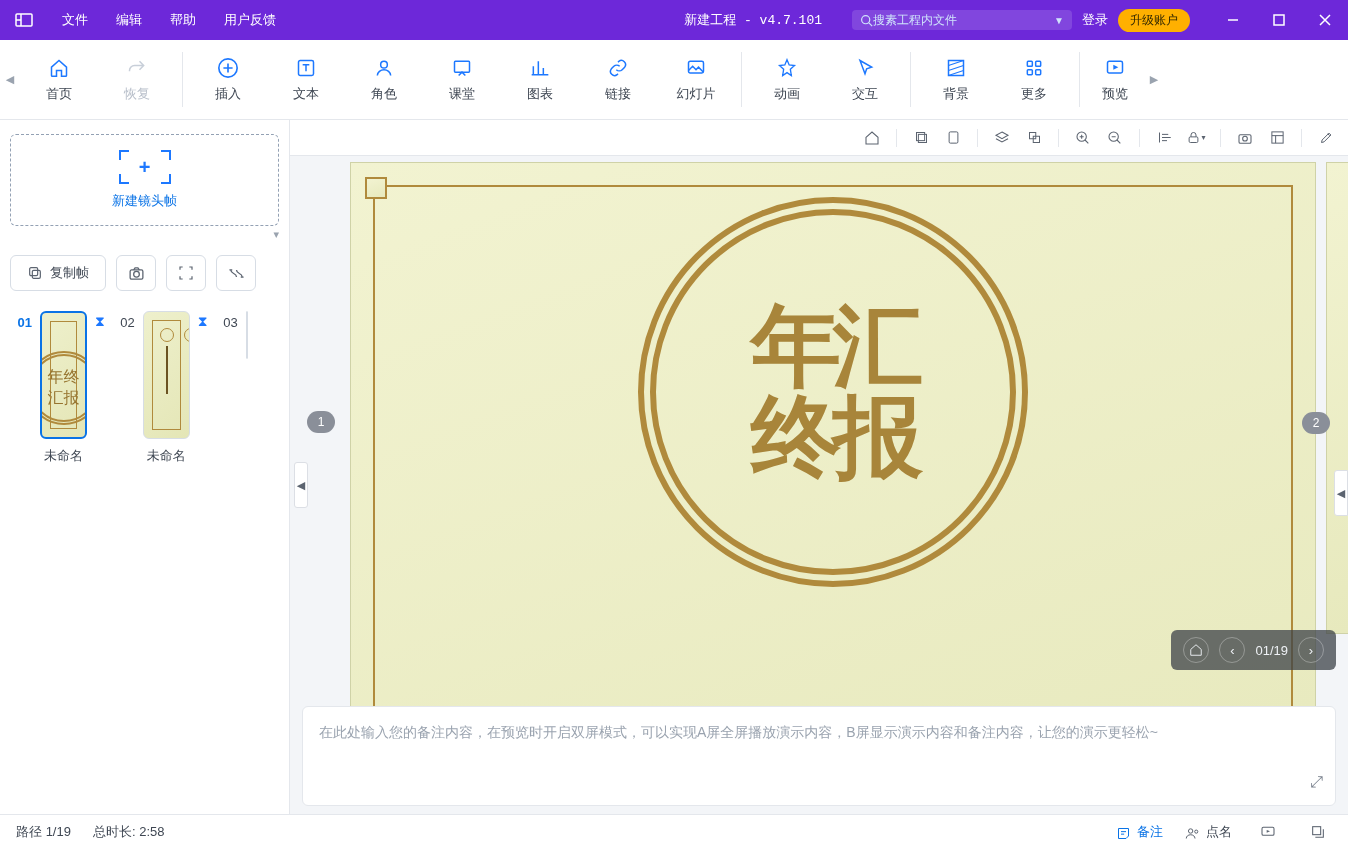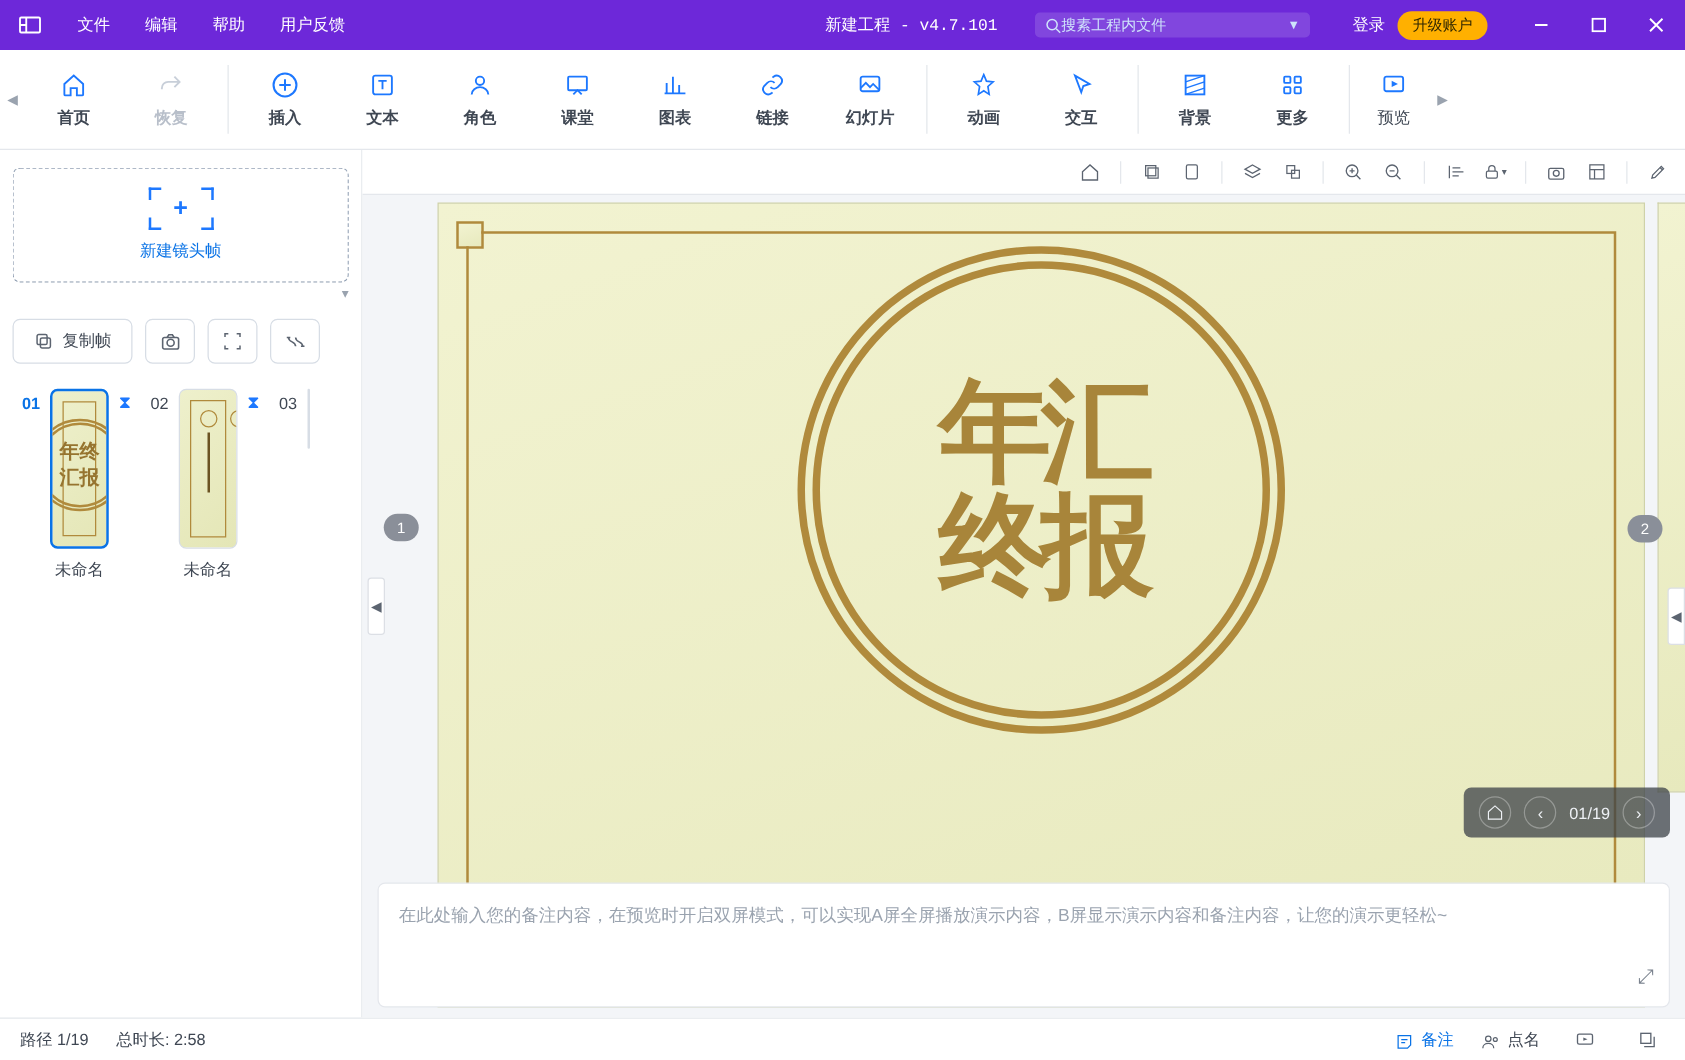--- a/index.html
+++ b/index.html
@@ -8,28 +8,28 @@
 
 .titlebar { height: 40px; background: #6d28d9; display: flex; align-items: center; color: #fff; font-size: 13px; }
 .titlebar .logo { width: 24px; height: 24px; margin: 0 12px; display:flex;align-items:center;justify-content:center; }
 .titlebar .menu-item { padding: 0 14px; height: 100%; display: flex; align-items: center; cursor: pointer; }
 .titlebar .spacer { flex: 1; }
 .titlebar .title { color:#fff;font-family:Liberation Mono, monospace; }
 .titlebar .search { display:flex;align-items:center; margin-left: 30px; background: rgba(255,255,255,0.14); border-radius: 4px; padding: 3px 8px; width: 220px; color: #cfe3fb; font-size: 12px; position: relative;}
 .titlebar .search input { background: transparent; border: none; color: #fff; outline: none; width: 160px; font-size: 12px; }
 .titlebar .search input::placeholder { color: #cfe3fb; }
 .titlebar .search .chev { position:absolute; right:8px; font-size:10px; }
-.titlebar .login { margin-left: 34px; cursor: pointer; font-family: Liberation Mono, monospace; }
+.titlebar .login { margin-left: 10px; cursor: pointer; font-family: Liberation Mono, monospace; }
 .titlebar .upgrade { margin-left: 10px; background: #ffb000; color: #2f2600; border-radius: 12px; padding: 3px 12px; font-size: 12px; cursor: pointer; }
 .titlebar .win-btn { width: 46px; height: 40px; display: flex; align-items: center; justify-content: center; cursor: pointer; }
 
 
 .ribbon { height: 80px; background: #fff; border-bottom: 1px solid #e4e7ec; display: flex; align-items: stretch; }
 .ribbon .nav-arrow { width: 20px; display: flex; align-items: center; justify-content: center; color: #9aa3af; cursor: pointer; font-size:11px;}
-.ribbon .group { display:flex;font-weight:bold; }
+.ribbon .group { display:flex; }
 .ribbon .btn { width: 78px; display: flex; flex-direction: column; align-items: center; justify-content: center; gap: 6px; cursor: pointer; font-size: 13px; color: #3f4753; }
 .ribbon .btn.disabled { color:#b8bfca; }
 .ribbon .btn .ico { width: 22px; height: 22px; display:flex;align-items:center;justify-content:center; color: #1d78ff; font-size: 20px;}
 .ribbon .btn.disabled .ico{ color:#c8cfd9;}
 .ribbon .sep { width: 1px; background: #e4e7ec; margin: 12px 6px; }
 
 
 .main { flex: 1; display: flex; min-height: 0; }
 .sidepanel { width: 290px; background: #fff; border-right: 1px solid #e4e7ec; display: flex; flex-direction: column; padding: 14px 10px 0; overflow-y: auto; }
 .new-frame { border: 1.5px dashed #93a1b4; border-radius: 6px; height: 92px; display:flex;flex-direction:column;align-items:center;justify-content:center;gap:8px; cursor:pointer; color:#0a73e6; font-size:13px;}
@@ -47,21 +47,21 @@
 .tool-row .tool.sq{ width:40px;}
 
 .slides{ margin-top:20px; display:flex;flex-direction:row;gap:8px;}
 .slide-row{ display:flex; gap:8px; align-items:flex-start;}
 .slide-num{ width:22px;font-size:13px;color:#3f4753;padding-top:4px;text-align:right;}
 .slide-num.selected{color:#0a73e6;font-weight:600;}
 .slide-card{ flex:1; display:flex;flex-direction:column; }
 .thumb{ height:128px; border-radius:6px; border:1px solid #d7dde5; background: linear-gradient(135deg,#eef0cc,#e4e6b6); position:relative; overflow:hidden;}
 .slide-card.selected .thumb{ border:2px solid #0a73e6; }
 .thumb .inner-border{position:absolute;inset:8px;border:1.5px solid #b08a3c;}
-.thumb .circle{position:absolute;top:22px;left:50%;transform:translateX(-50%);width:74px;height:74px;border-radius:50%;border:5px double #b08a3c;display:flex;align-items:center;justify-content:center;color:#96742f;font-size:16px;font-weight:700;}
+.thumb .circle{position:absolute;top:38px;left:50%;transform:translateX(-50%);width:74px;height:74px;border-radius:50%;border:5px double #b08a3c;display:flex;align-items:center;justify-content:center;color:#96742f;font-size:16px;font-weight:400;}
 .thumb-label{ font-size:13px;color:#3f4753;padding:8px 4px 2px;}
 .thumb-sep{ display:flex;justify-content:center;color:#1d78ff;font-size:14px;margin:2px 0 8px;}
 
 .thumb.th2 .cols{position:absolute;inset:16px;display:flex;gap:10px;align-items:flex-start;}
 .thumb.th2 .col{flex:1;display:flex;flex-direction:column;align-items:center;gap:4px;}
 .thumb.th2 .dot{width:14px;height:14px;border-radius:50%;border:1.5px solid #b08a3c;}
 .thumb.th2 .txt{width:2px;height:48px;background:#6b5322;}
 
 .canvas-area { flex:1; background:#f3f5f8; position:relative; display:flex;flex-direction:column;}
 .canvas-toolbar{ height:36px;background:#fff;border-bottom:1px solid #e4e7ec;display:flex;align-items:center;justify-content:flex-end;padding:0 10px;gap:8px;}

